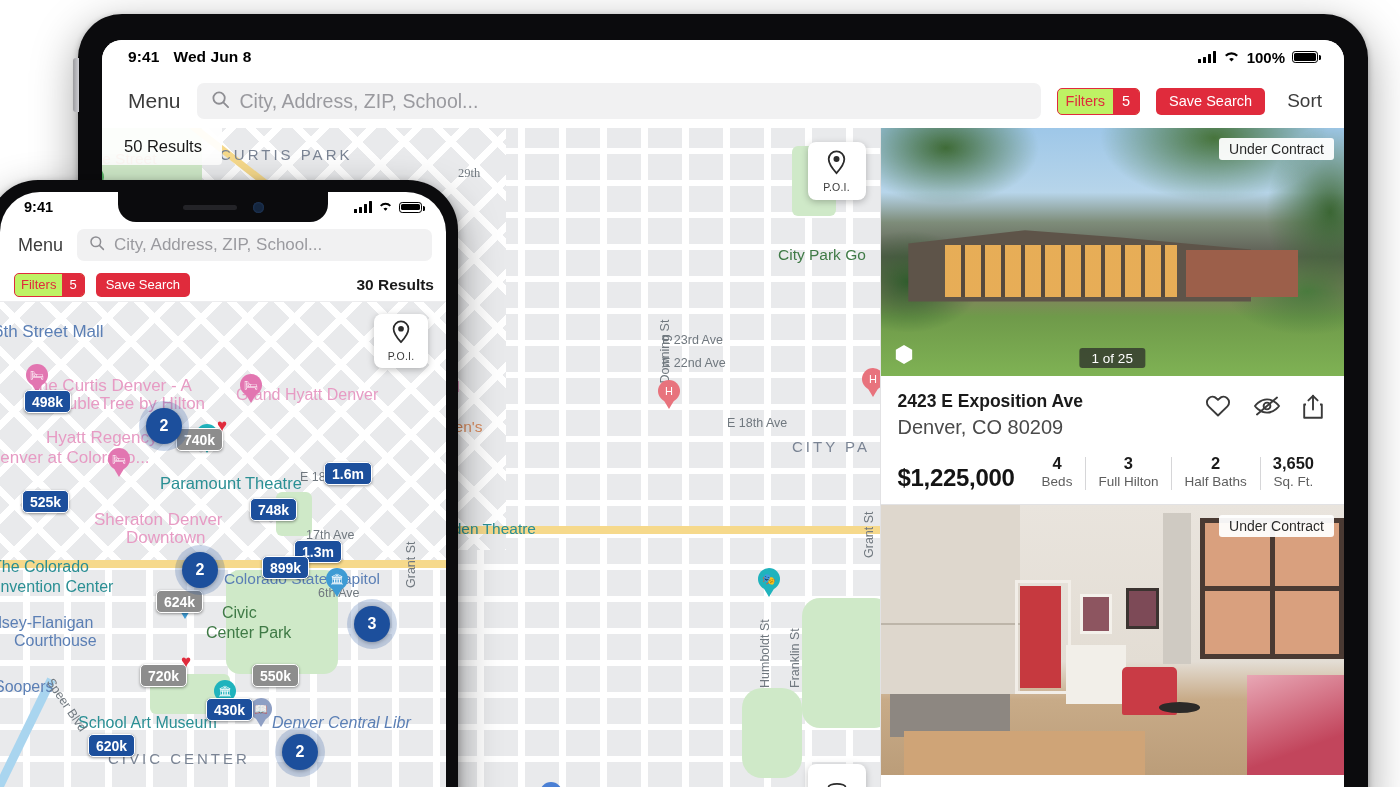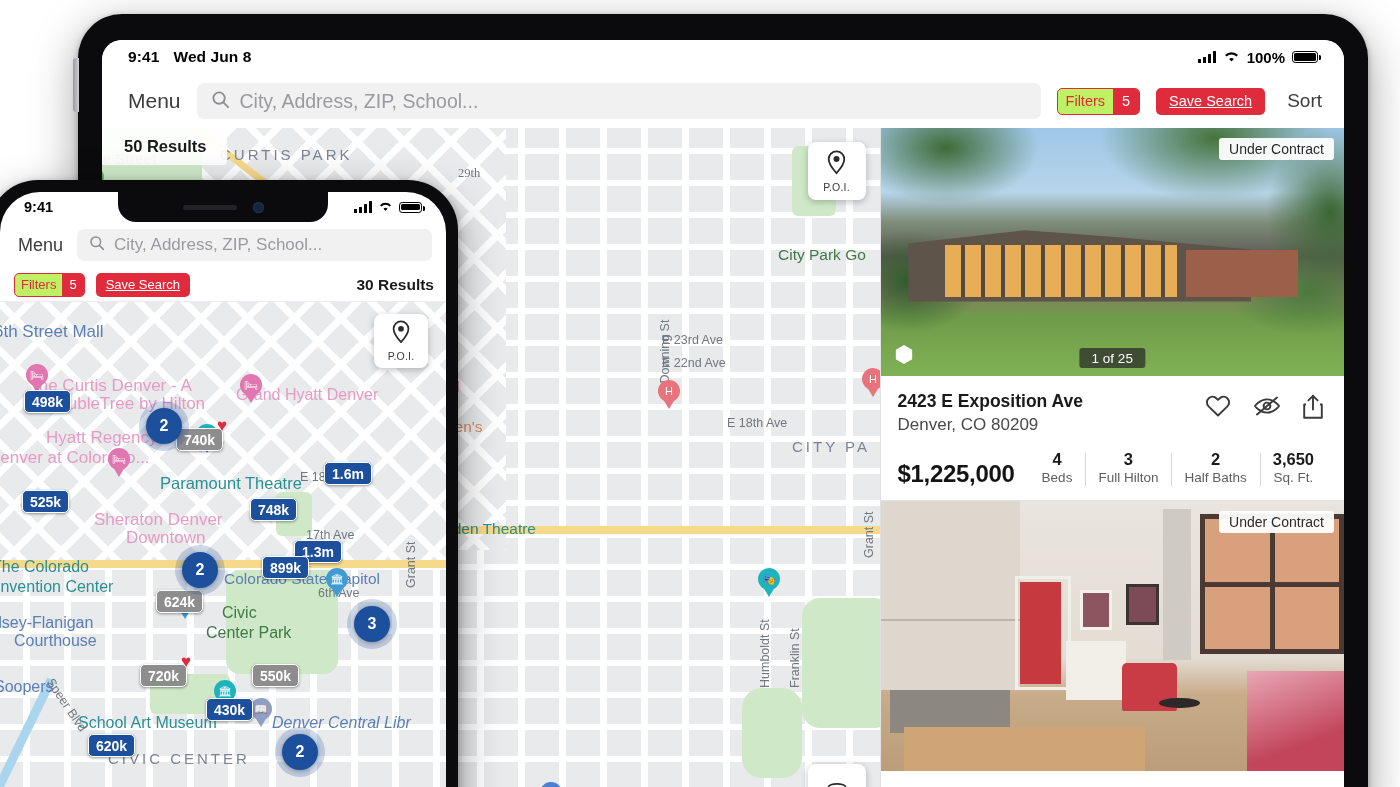--- a/index.html
+++ b/index.html
@@ -57,21 +57,21 @@
   }
   .t-search .ph { font-size: 19.5px; color:#9a9a9f; }
   .chip-filters {
     display:flex; align-items:center; border:1.4px solid #e02b3c; border-radius:5px;
     overflow:hidden; height:27px; background:#bef264;
   }
   .chip-filters .lbl { font-size:14.5px; color:#e02b3c; padding: 0 8px; font-weight:400;}
   .chip-filters .cnt { font-size:14.5px; color:#fff; background:#e02b3c; padding: 0 9px; height:100%; display:flex; align-items:center; font-weight:400;}
   .btn-save {
     background:#e02b3c; color:#fff; border:none; border-radius:5px;
-    font-size:14.5px; height:27px; padding: 0 13px; font-family:inherit; cursor:pointer;text-decoration:underline;
+    font-size:14.5px; height:27px; padding: 0 13px; font-family:inherit; cursor:pointer;
   }
   .t-sort { font-size: 19px; color:#3c3c3c; margin-left: 6px; }
 
   
   .t-body { position:relative; display:flex; height: calc(100% - 88px); }
   .t-map { position:relative; width: 780px; overflow:hidden; background:#eceef0; }
   .t-list { width: 466px; background:#fff; overflow:hidden; position:relative; border-left:1px solid #e2e2e4;}
 
   
   .mapbg { position:absolute; inset:0; background:#f0f0f0; }
@@ -126,21 +126,21 @@
 
   .poi-btn {
     position:absolute; background:#fff; border-radius:8px; box-shadow:0 2px 7px rgba(0,0,0,.25);
     width:58px; height:58px; display:flex; flex-direction:column; align-items:center; justify-content:center; gap:2px;
   }
   .poi-btn .glyph { font-size:22px; line-height:1; color:#2b2b2b; }
   .poi-btn .cap { font-size:10.5px; color:#3a3a3a; letter-spacing:.2px;}
 
   .results-badge {
     position:absolute; left:0; top:0; background:rgba(255,255,255,.93);
-    font-size:16.5px; font-weight:700; color:#1a1a1a; padding:9px 20px 9px 22px;
+    font-size:16.5px; font-weight:400; color:#1a1a1a; padding:9px 20px 9px 22px;
     border-bottom-right-radius:4px;
   }
   .map-fab {
     position:absolute; background:#fff; border-radius:8px; width:58px;height:58px;
     box-shadow:0 2px 7px rgba(0,0,0,.25); display:flex;align-items:center;justify-content:center;
   }
 
   
   .card { background:#fff; }
   .card-photo { position:relative; height:248px; overflow:hidden; }
@@ -150,21 +150,21 @@
   }
   .photo-count {
     position:absolute; left:50%; transform:translateX(-50%); bottom:8px;
     background:rgba(40,40,40,.72); color:#fff; font-size:13.5px; padding:2.5px 12px; border-radius:3px;
   }
   .photo-dot { position:absolute; left:14px; bottom:12px; width:19px;height:19px;background:#fff;border-radius:4px;
     clip-path: polygon(50% 0,93% 25%,93% 75%,50% 100%,7% 75%,7% 25%);}
   .card-info { padding:14px 17px 12px 17px; }
   .ci-top { display:flex; justify-content:space-between; align-items:flex-start; }
   .addr1 { font-size:17.5px; font-weight:700; color:#1a1a1a; line-height:1.35;}
-  .addr2 { font-size:17px; color:#4a4a4a; line-height:1.35;}
+  .addr2 { font-size:20px; color:#4a4a4a; line-height:1.35;}
   .ci-actions { display:flex; gap:22px; align-items:center; padding-top:4px; }
   .ci-actions .act { width:26px;height:26px; color:#3a3a3a; }
   .ci-stats { display:flex; align-items:flex-end; margin-top:13px; }
   .price { font-size:24px; font-weight:700; color:#141414; letter-spacing:-.3px; flex:1; }
   .stat { text-align:center; padding:0 13px; position:relative; }
   .stat + .stat::before { content:""; position:absolute; left:0; top:3px; bottom:2px; width:1px; background:#d6d6d8; }
   .stat .v { font-size:16.5px; font-weight:700; color:#1a1a1a; line-height:1.2;}
   .stat .k { font-size:13.5px; color:#5e5e5e; line-height:1.35;}
   .courtesy { font-size:13.5px; color:#9b9b9b; margin-top:14px; padding-top:2px;}
   .card-sep { height:1px; background:#e2e2e4; }

